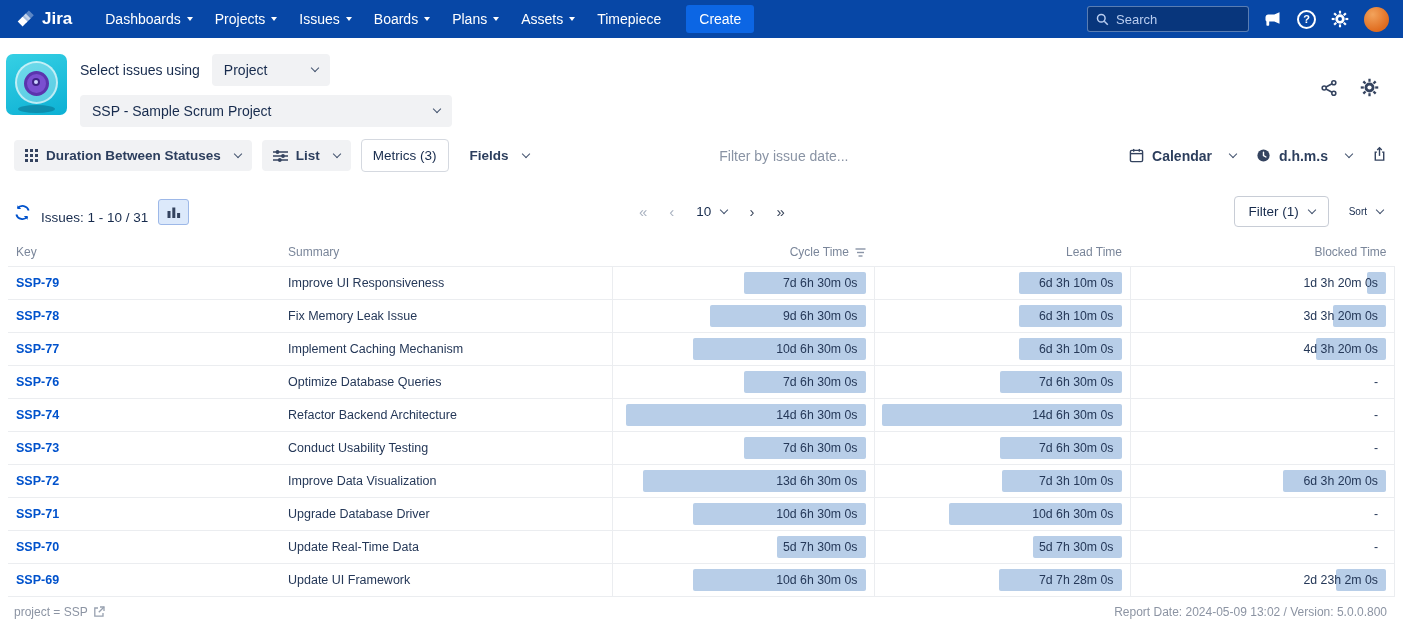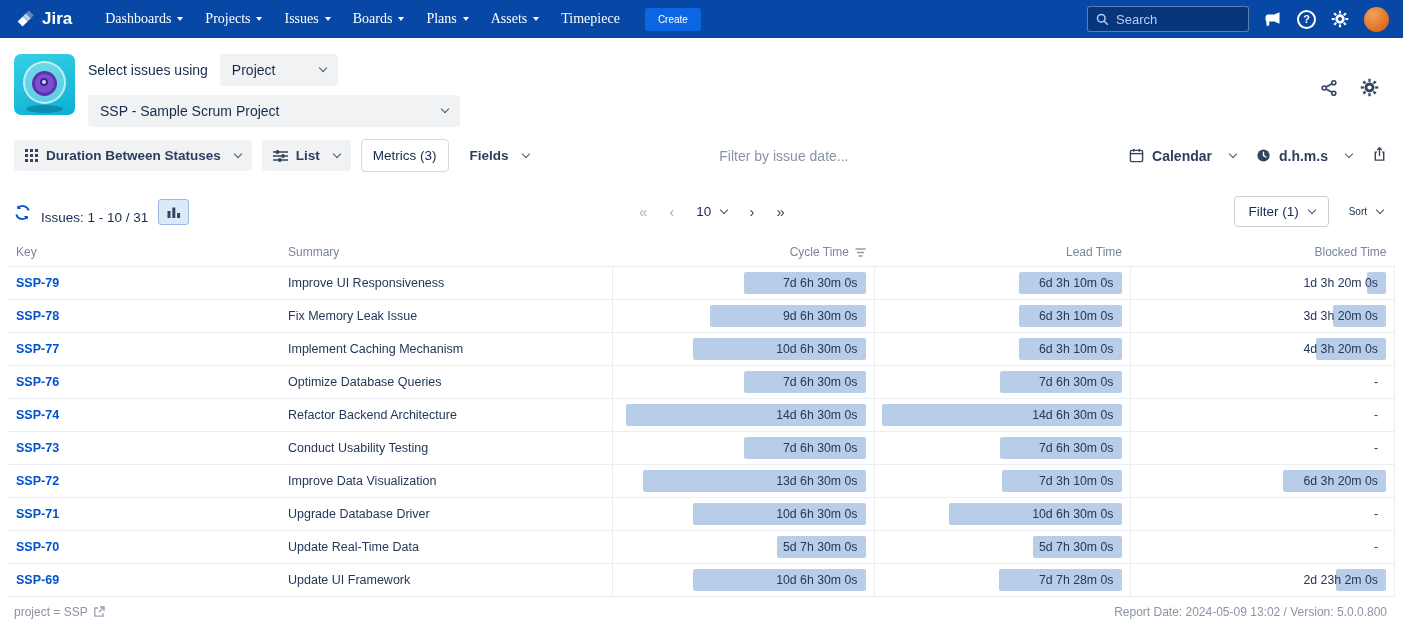--- a/index.html
+++ b/index.html
@@ -13,33 +13,33 @@
     --border:#ebedf0;
     --icon:#34435f;
   }
   *{box-sizing:border-box;margin:0;padding:0;}
   body{font-family:"Liberation Sans","DejaVu Sans",sans-serif;background:#fff;}
   .page{width:1403px;height:621px;display:flex;flex-direction:column;overflow:hidden;background:#fff;}
 
   
   .nav{height:38px;background:var(--nav);display:flex;align-items:center;padding:0 14px;color:#fff;flex:none;}
   .brand{display:flex;align-items:center;gap:7px;font-size:17px;font-weight:bold;margin-right:24px;}
-  .nav-item{display:flex;align-items:center;font-size:14px;color:#fff;padding:6px 9px;margin-right:4px;cursor:pointer;white-space:nowrap;font-family:Liberation Serif, serif;}
+  .nav-item{display:flex;align-items:center;font-size:14px;color:#fff;padding:6px 9px;margin-right:4px;cursor:pointer;white-space:nowrap;}
   .caret{width:0;height:0;border-left:3.5px solid transparent;border-right:3.5px solid transparent;border-top:4px solid currentColor;margin-left:6px;display:inline-block;}
-  .create-btn{background:var(--create);border-radius:3px;padding:6px 13px;font-size:10px;margin-left:12px;cursor:pointer;white-space:nowrap;}
+  .create-btn{background:var(--create);border-radius:3px;padding:6px 13px;font-size:14px;margin-left:12px;cursor:pointer;white-space:nowrap;}
   .nav-right{margin-left:auto;display:flex;align-items:center;gap:15px;}
   .search{display:flex;align-items:center;gap:7px;width:162px;height:26px;background:rgba(9,30,66,0.42);border:1px solid rgba(159,185,224,0.55);border-radius:3px;padding:0 8px;}
   .search input{background:transparent;border:none;outline:none;color:#e6eefc;font-size:13px;width:118px;font-family:inherit;}
   .search input::placeholder{color:#b9cdf0;}
   .help-icon{width:19px;height:19px;border:2px solid #fff;border-radius:50%;display:flex;align-items:center;justify-content:center;font-size:11px;font-weight:bold;color:#fff;cursor:pointer;}
   .avatar{width:25px;height:25px;border-radius:50%;background:radial-gradient(circle at 35% 30%,#f2a35c,#e06c1f 70%);cursor:pointer;}
   .nav-ic{display:flex;align-items:center;cursor:pointer;}
 
   
-  .app-header{display:flex;padding:16px 16px 8px 14px;align-items:flex-start;flex:none;}
+  .app-header{display:flex;padding:16px 16px 8px 6px;align-items:flex-start;flex:none;}
   .app-icon{width:61px;height:61px;border-radius:7px;background:linear-gradient(160deg,#36d0e4,#0cb0d4);position:relative;flex:none;overflow:hidden;}
   .dome{position:absolute;left:9px;top:7px;width:43px;height:43px;border-radius:50%;background:rgba(255,255,255,0.30);border:2px solid rgba(255,255,255,0.6);}
   .alien{position:absolute;left:18px;top:17px;width:25px;height:25px;border-radius:50%;background:#7a4fd0;border:3px solid #5b34ad;}
   .alien-eye{position:absolute;left:26px;top:24px;width:8px;height:8px;border-radius:50%;background:#cfd6ff;border:2px solid #3f2387;}
   .base{position:absolute;left:12px;bottom:2px;width:37px;height:8px;border-radius:50%;background:rgba(10,110,140,0.55);}
   .header-fields{margin-left:13px;display:flex;flex-direction:column;gap:9px;}
   .hf-row{display:flex;align-items:center;gap:12px;}
   .hf-label{font-size:14px;color:var(--text);}
   .chip-select{background:var(--chip);border-radius:4px;padding:8px 12px;font-size:14px;color:var(--text);display:flex;align-items:center;justify-content:space-between;cursor:pointer;}
   .source-select{min-width:118px;}

